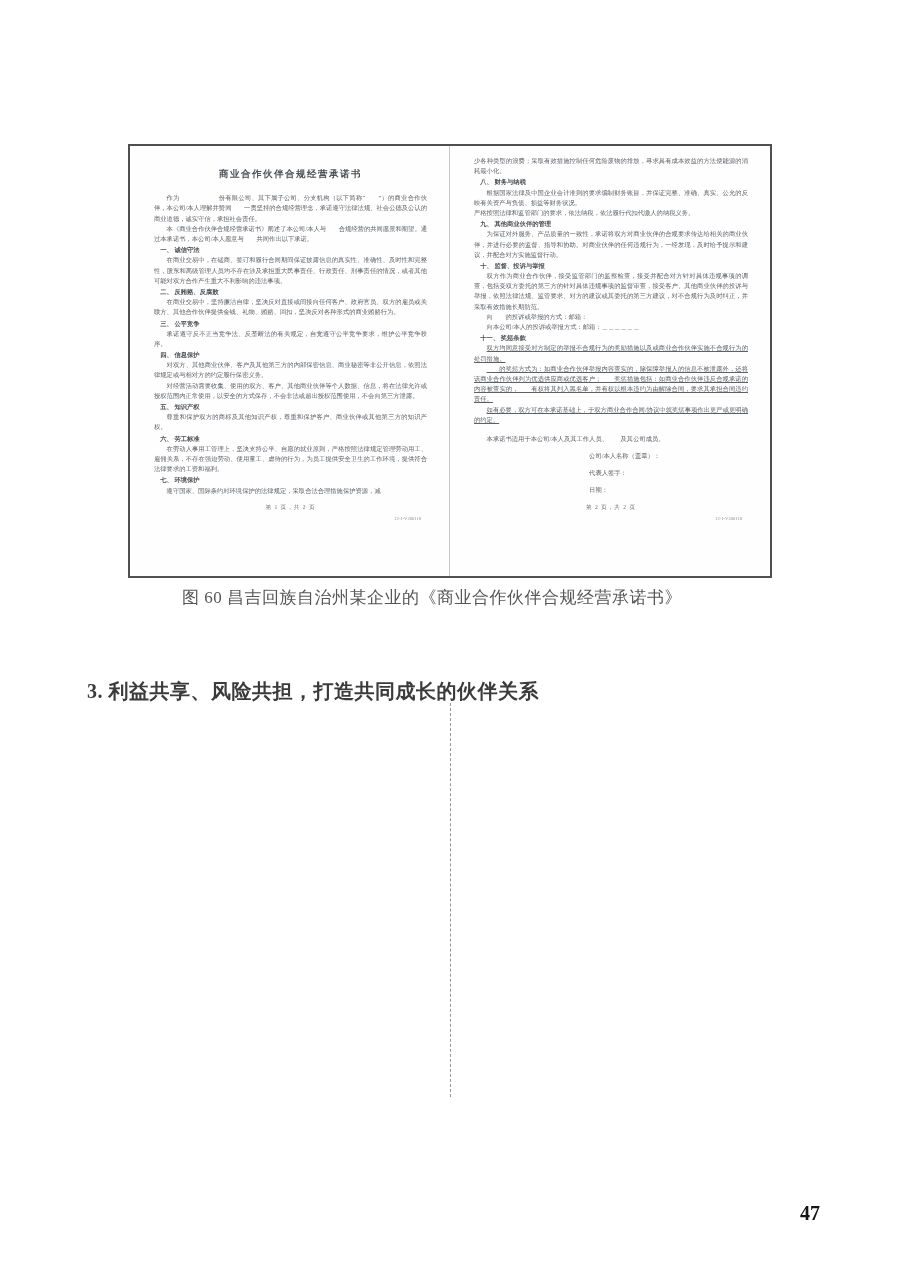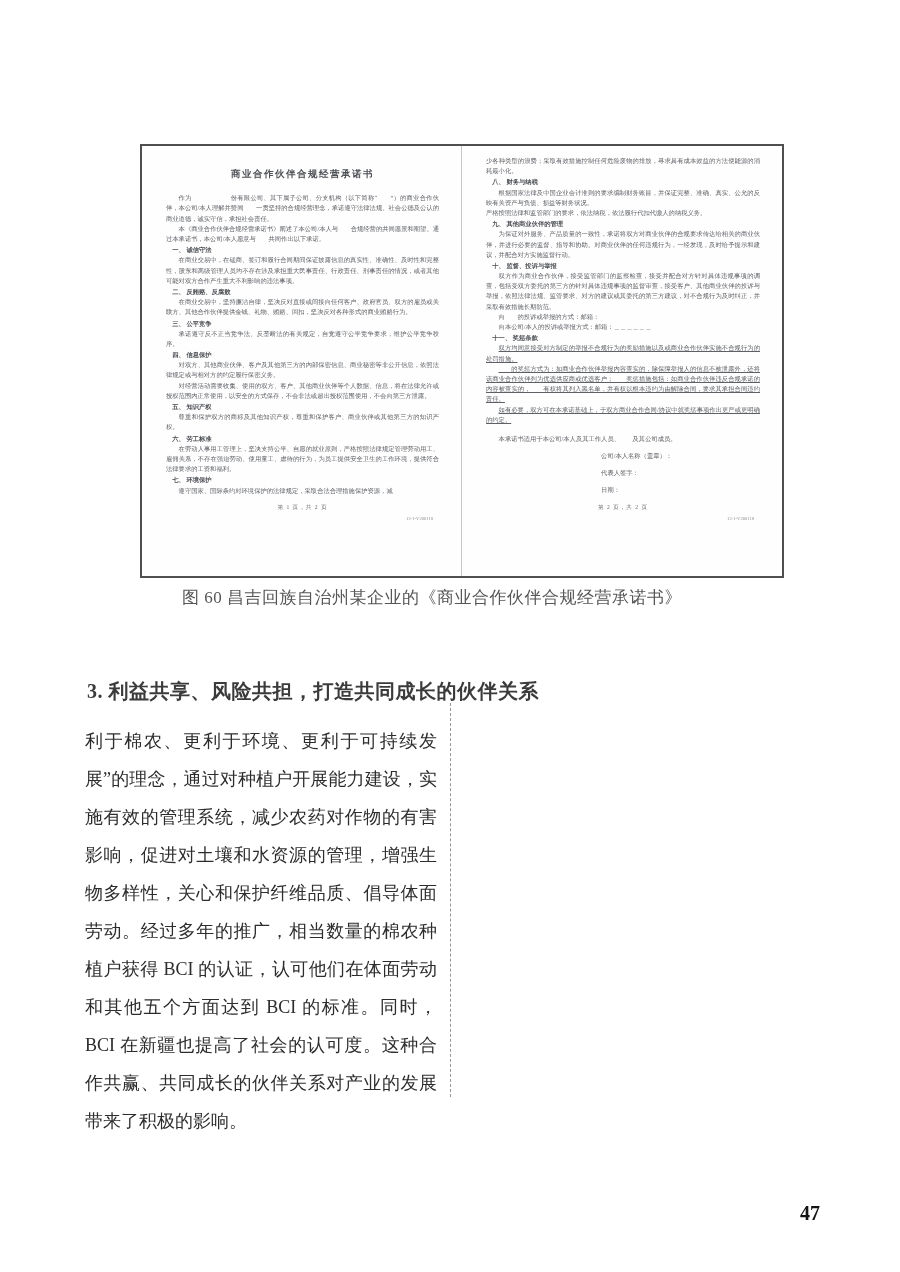--- a/index.html
+++ b/index.html
@@ -3,21 +3,21 @@
 <meta charset="utf-8">
 <style>
   html,body{margin:0;padding:0;}
   body{
     width:900px;height:1272px;background:#ffffff;position:relative;
     font-family:"Liberation Serif","DejaVu Serif",serif;
     overflow:hidden;
   }
   
   .scan-frame{
-    position:absolute;left:140px;top:144px;width:644px;height:434px;
+    position:absolute;left:128px;top:144px;width:644px;height:434px;
     border:2px solid #4f4f4f;background:#f97316;box-sizing:border-box;
     display:flex;
   }
   .scan-page{
     width:50%;box-sizing:border-box;overflow:hidden;background:#fefefe;
     color:#5d6065;
     font-size:6.3px;line-height:1.62;
     padding:14px 22px 4px 24px;
     text-align:justify;
   }
@@ -119,18 +119,15 @@
       <div class="scan-code">12-1-V200118</div>
     </div>
 </div>
 
 <div class="figure-caption">图 60 昌吉回族自治州某企业的《商业合作伙伴合规经营承诺书》</div>
 
 <div class="section-heading">3. 利益共享、风险共担，打造共同成长的伙伴关系</div>
 
 <div class="col-divider"></div>
 <div class="columns">
-  <div class="col">
-      <p class="noindent">利于棉农、更利于环境、更利于可持续发展”的理念，通过对种植户开展能力建设，实施有效的管理系统，减少农药对作物的有害影响，促进对土壤和水资源的管理，增强生物多样性，关心和保护纤维品质、倡导体面劳动。经过多年的推广，相当数量的棉农种植户获得 BCI 的认证，认可他们在体面劳动和其他五个方面达到 BCI 的标准。同时，BCI 在新疆也提高了社会的认可度。这种合作共赢、共同成长的伙伴关系对产业的发展带来了积极的影响。</p>
-    </div>
 </div>
 
 <div class="page-number">47</div>
 
 </body></html>

